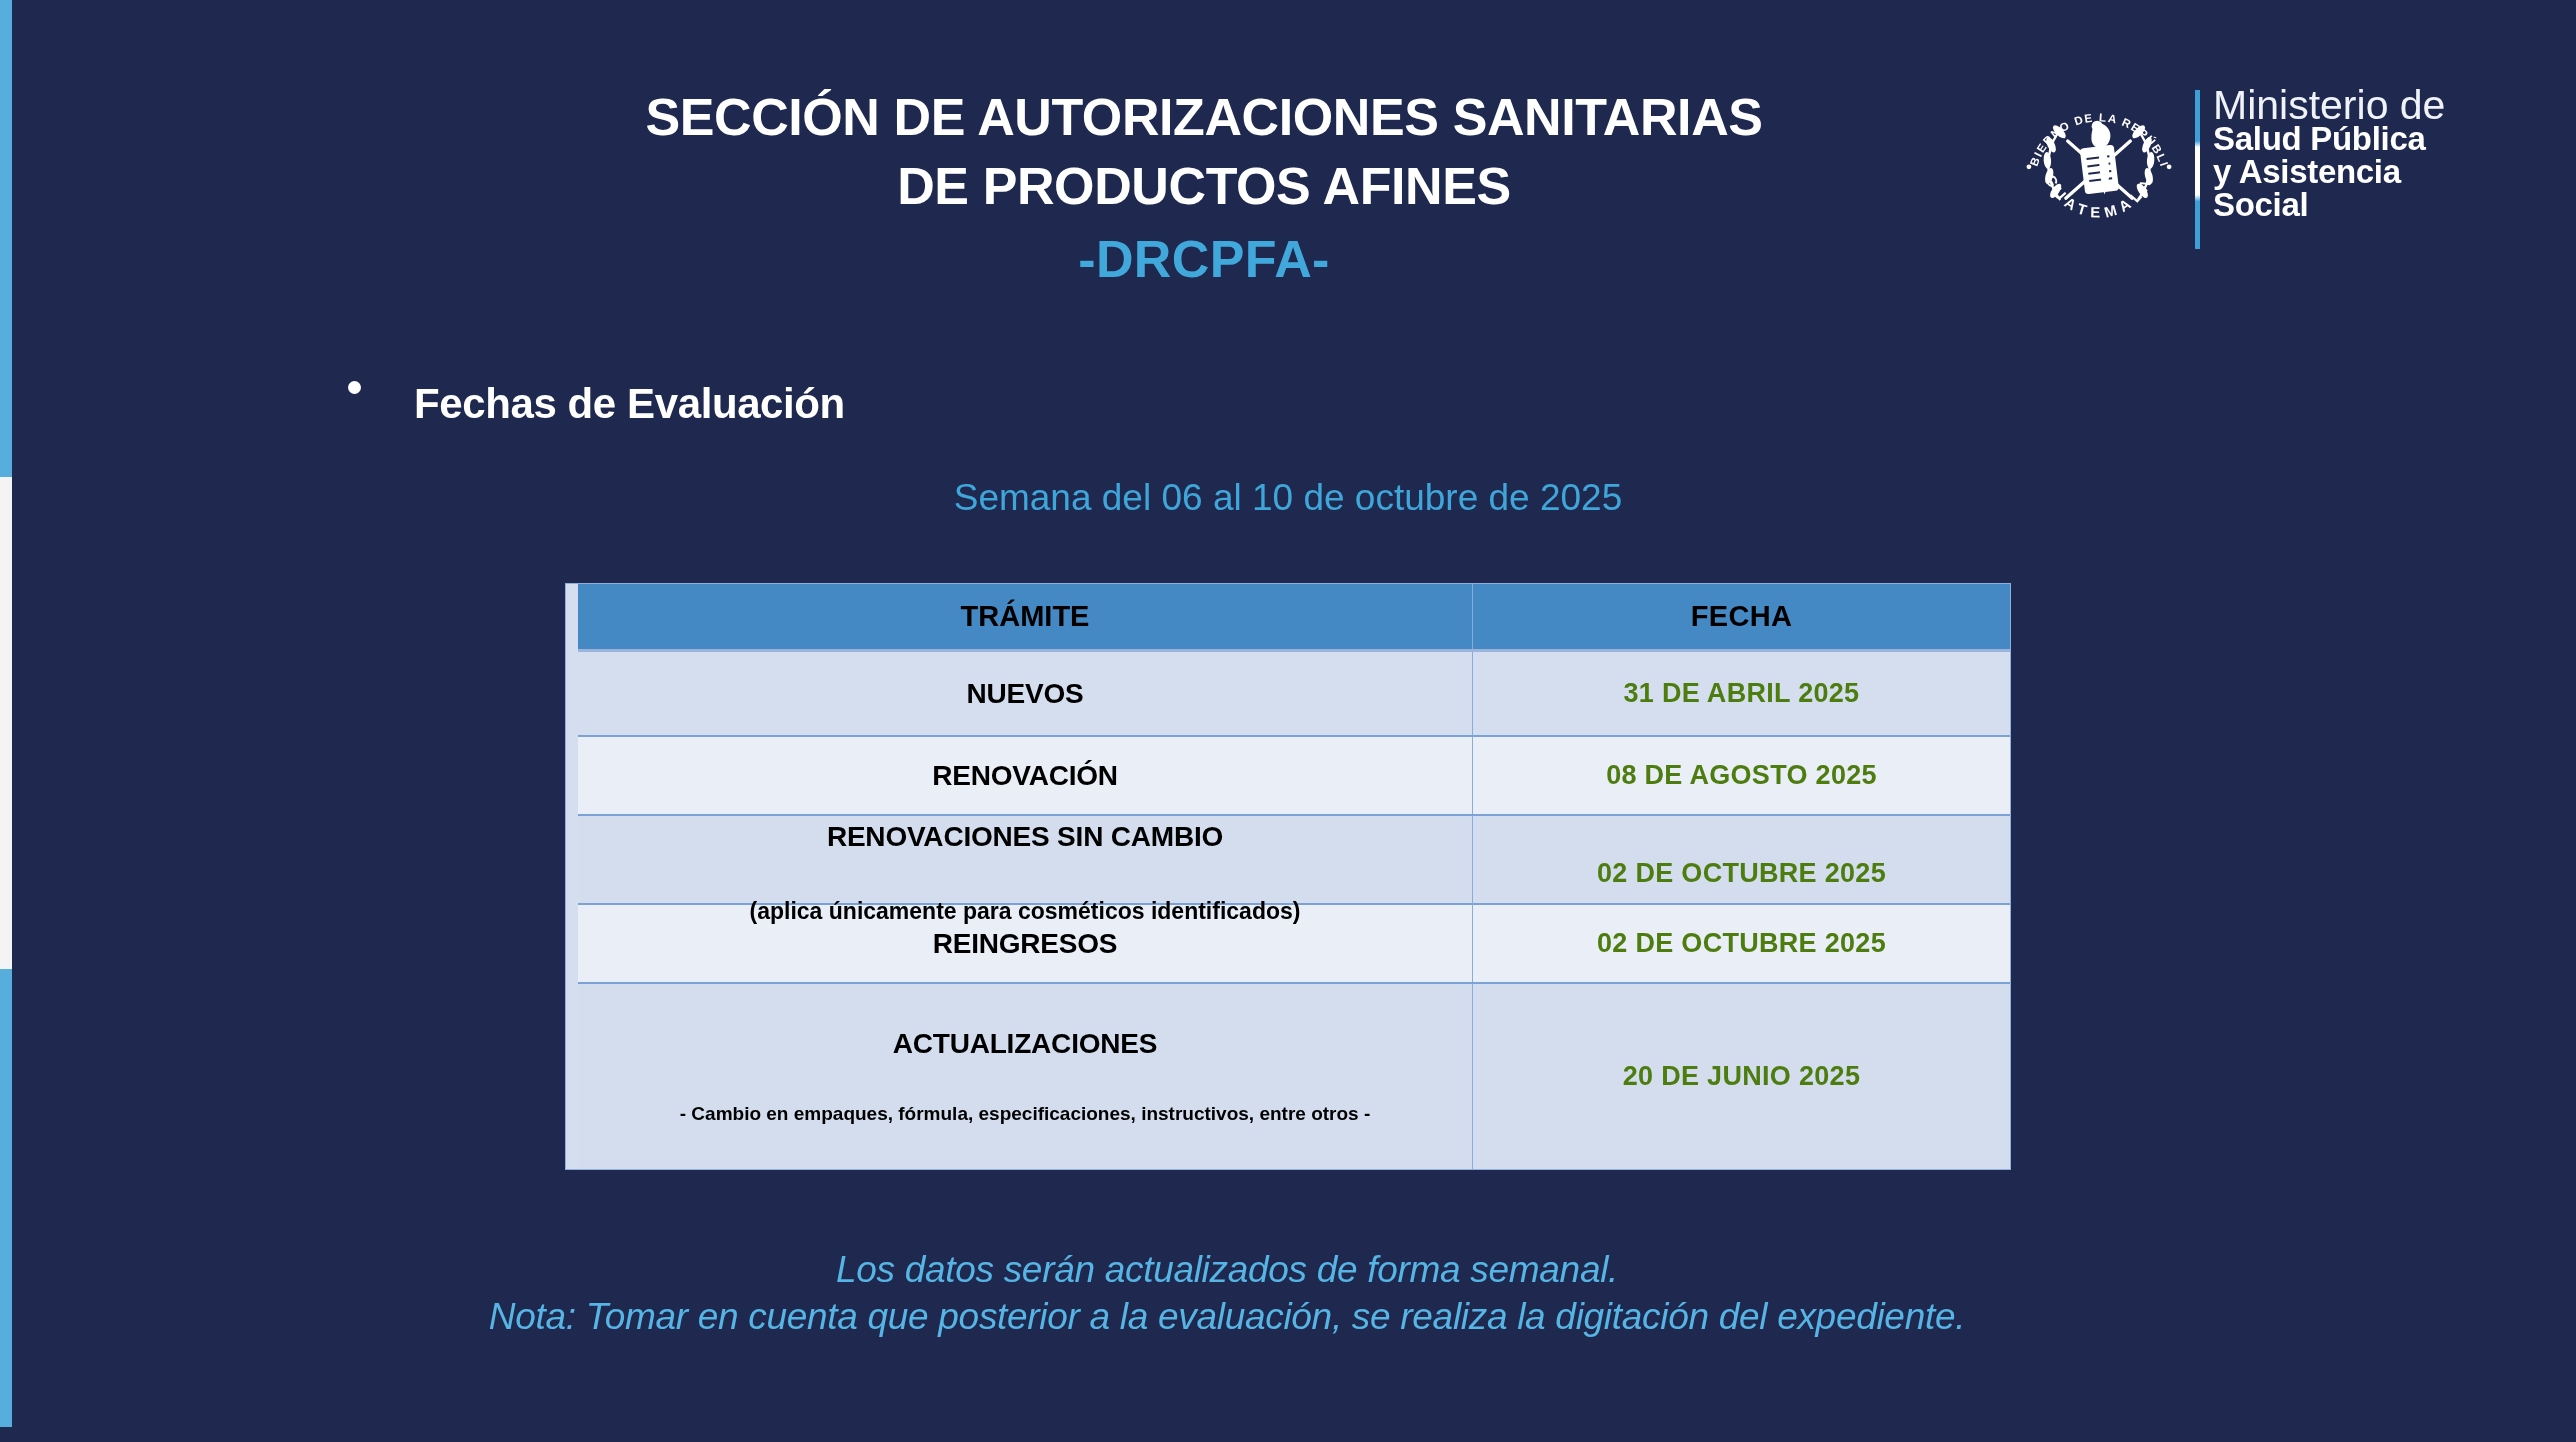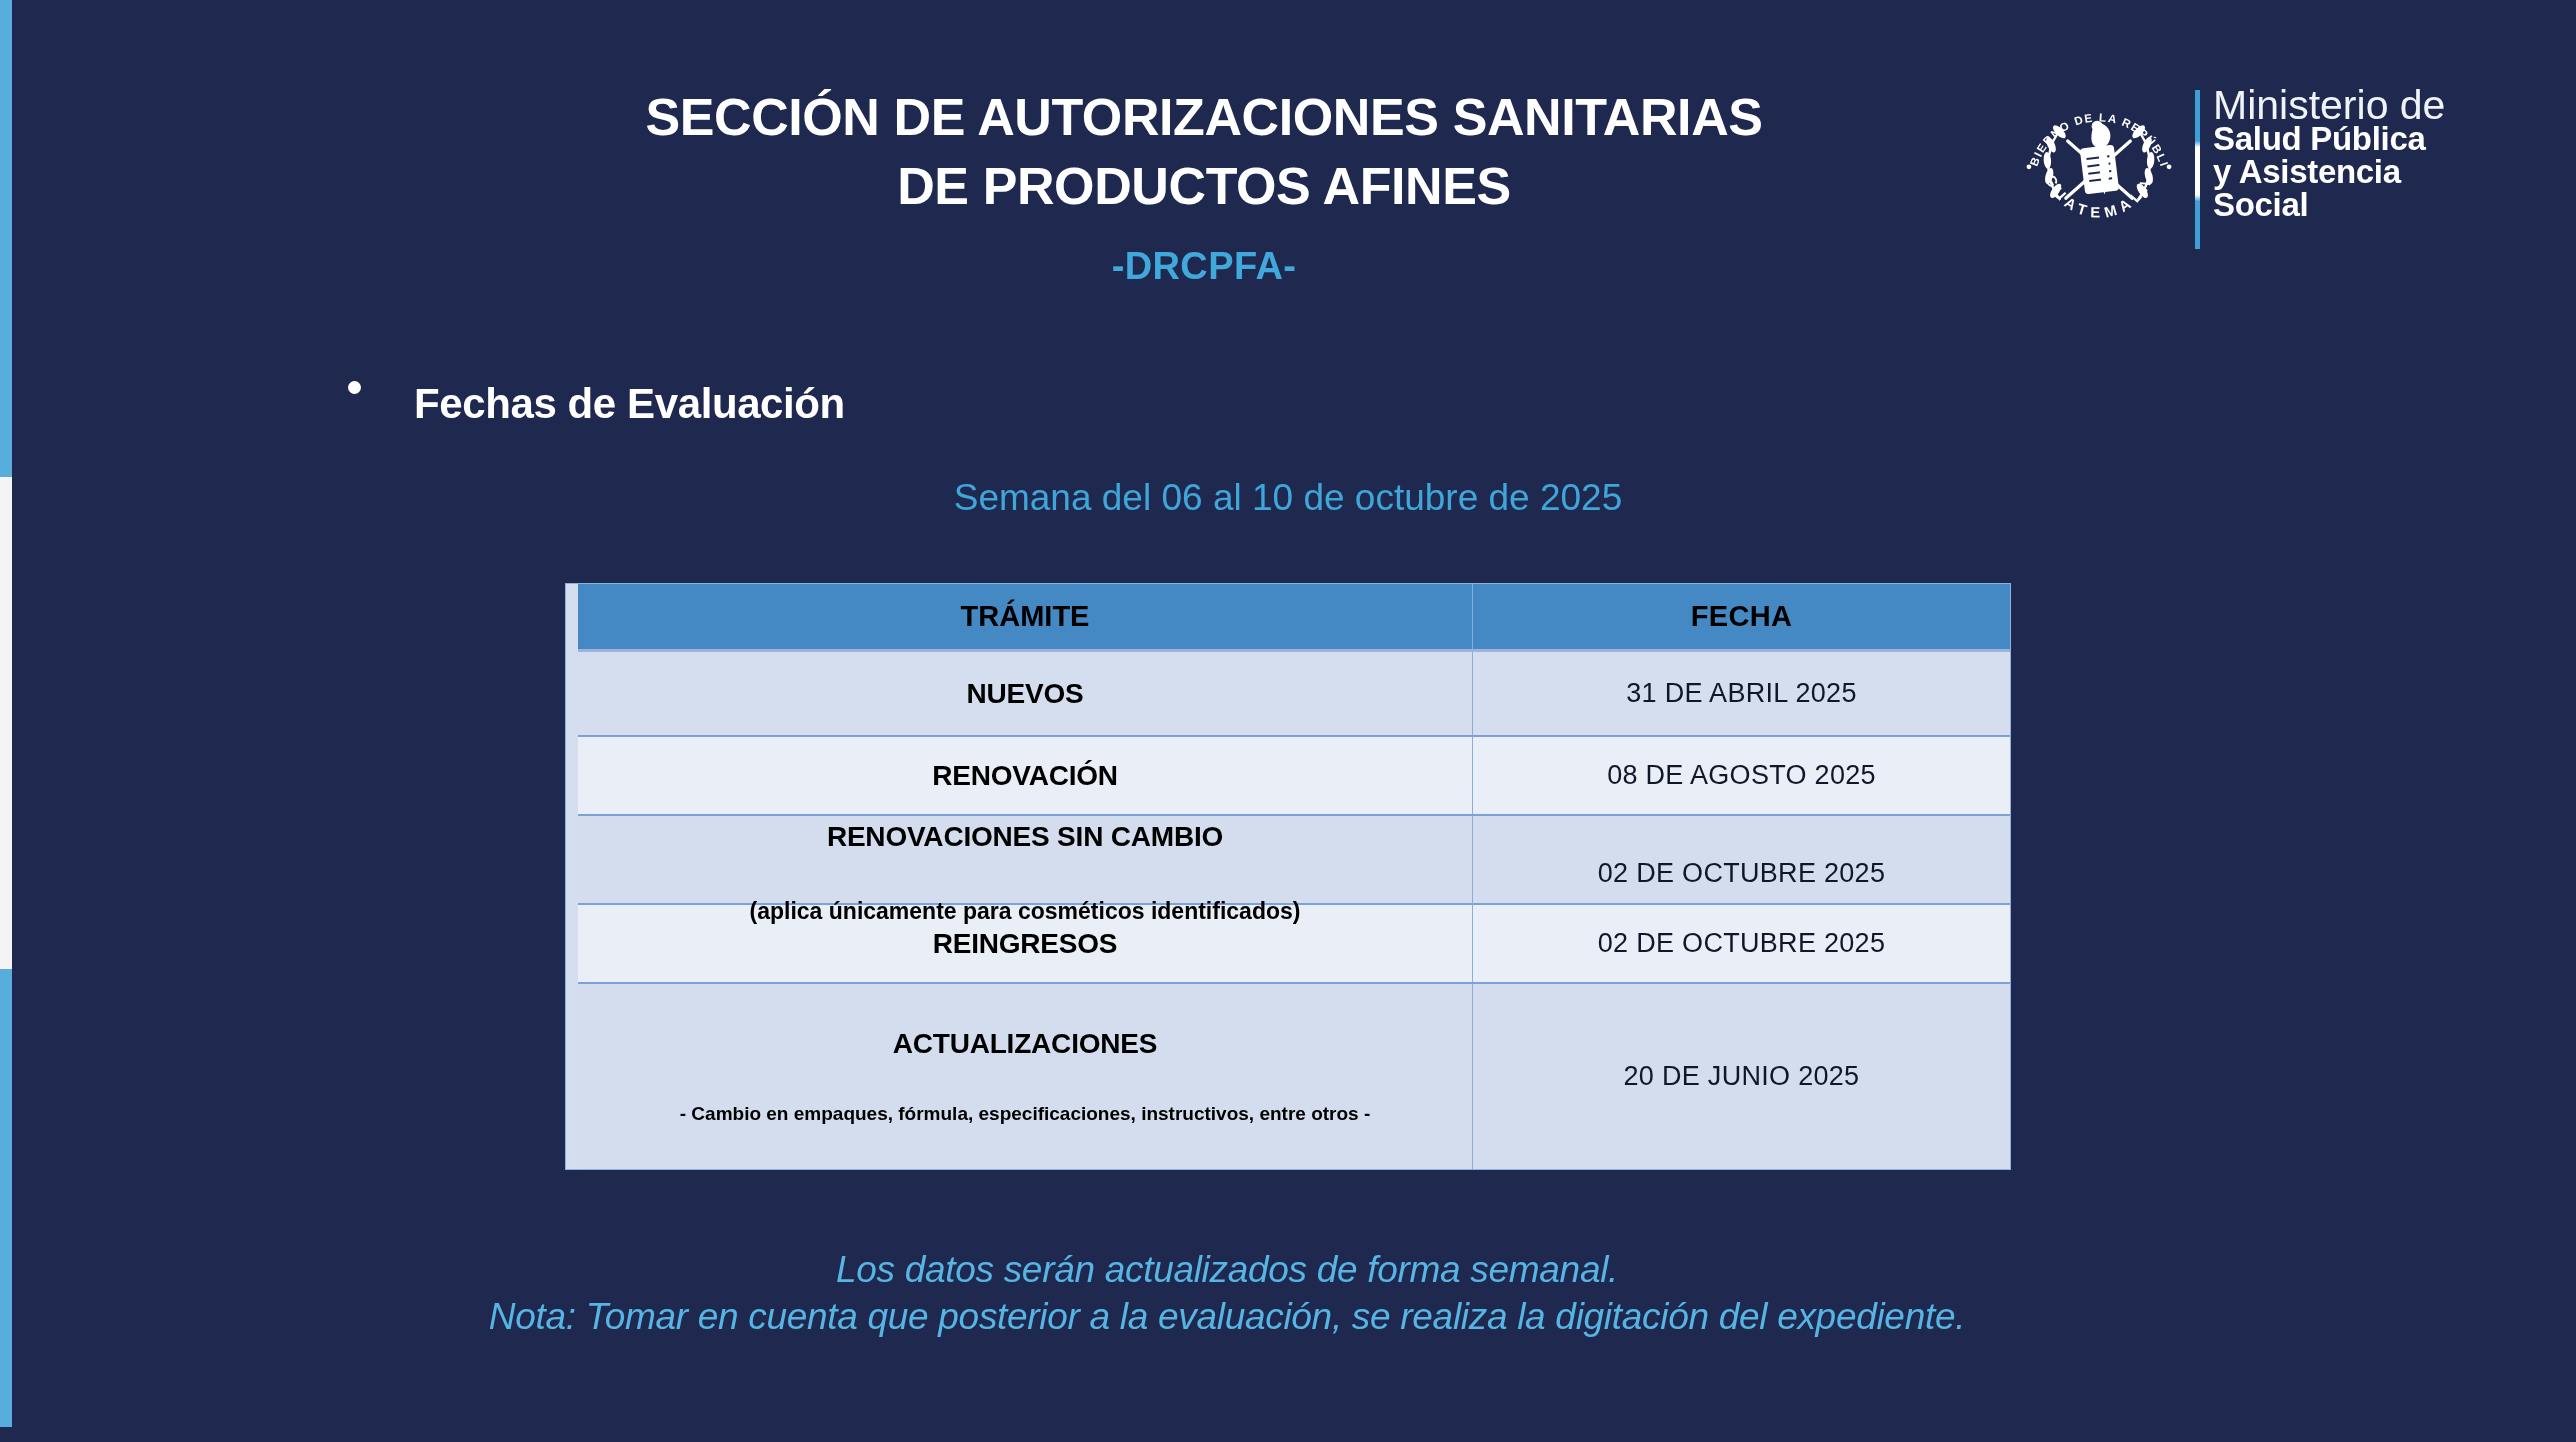--- a/index.html
+++ b/index.html
@@ -19,21 +19,21 @@
 
   
   .title-block{
     position:absolute;left:488px;top:83px;width:1432px;
     text-align:center;color:#FFFFFF;
   }
   .title-line{
     font-size:52px;font-weight:700;line-height:69px;letter-spacing:-0.4px;
   }
   .subtitle{
-    margin-top:24px;font-size:38px;font-weight:600;color:#41A8DC;letter-spacing:0.4px;
+    margin-top:8px;font-size:52px;font-weight:600;color:#41A8DC;letter-spacing:0.4px;
   }
 
   
   .seal{position:absolute;left:2016px;top:82px;width:166px;height:166px;}
   .logo-divider{
     position:absolute;left:2195px;top:90px;width:4.5px;height:159px;
     background:linear-gradient(to bottom,#3E9ED6 0%,#3E9ED6 32%,#FFFFFF 36%,#FFFFFF 66%,#3E9ED6 70%,#3E9ED6 100%);
   }
   .wordmark{position:absolute;left:2213px;top:89px;color:#FFFFFF;line-height:33px;}
   .wordmark .wm-light{font-size:41px;font-weight:300;color:#EFF3F8;}
@@ -64,21 +64,21 @@
   }
   .trow{display:grid;grid-template-columns:894px 1fr;}
   .thead{
     height:68px;background:#4589C4;border-bottom:3.6px solid #9CB4DC;
   }
   .thead .cell{font-size:29px;font-weight:700;color:#000000;}
   .cell{
     display:flex;flex-direction:column;justify-content:center;align-items:center;
     text-align:center;padding:5.4px 27px;
   }
-  .fecha{border-left:1.8px solid #86AEDC;font-size:27px;font-weight:400;color:#0f172a;letter-spacing:0.3px;}
+  .fecha{border-left:1.8px solid #86AEDC;font-size:27px;font-weight:700;color:#4d7c0f;letter-spacing:0.3px;}
   .tramite{gap:34px;}
   .tramite-label{font-size:28px;font-weight:700;color:#000000;letter-spacing:-0.2px;}
   .tramite-sub{font-size:23px;font-weight:700;color:#000000;}
   .row-0{height:85px;background:#D5DEEF;border-bottom:2.7px solid #7BA2D6;}
   .row-1{height:79px;background:#EAEEF7;border-bottom:2.7px solid #7BA2D6;}
   .row-2{height:89px;background:#D3DDEE;border-bottom:2.7px solid #7BA2D6;}
   .row-3{height:79px;background:#EAEEF7;border-bottom:2.7px solid #7BA2D6;}
   .row-4{height:185px;background:#D3DDEE;}
   .row-2 .tramite{gap:45px;}
   .row-4 .tramite{}

